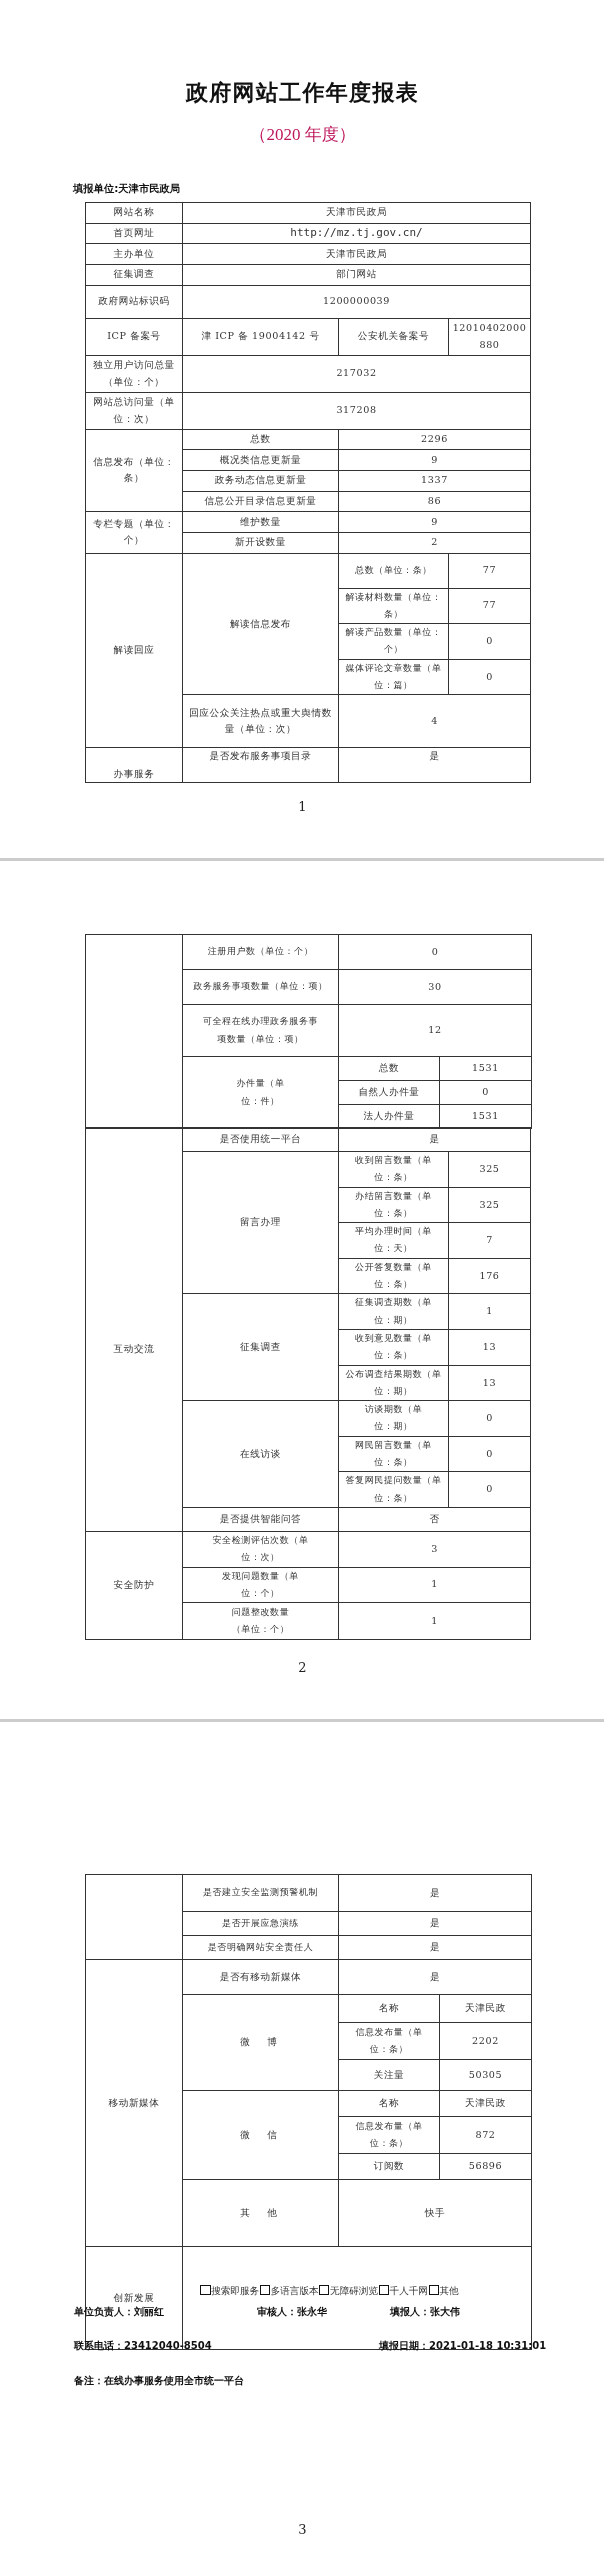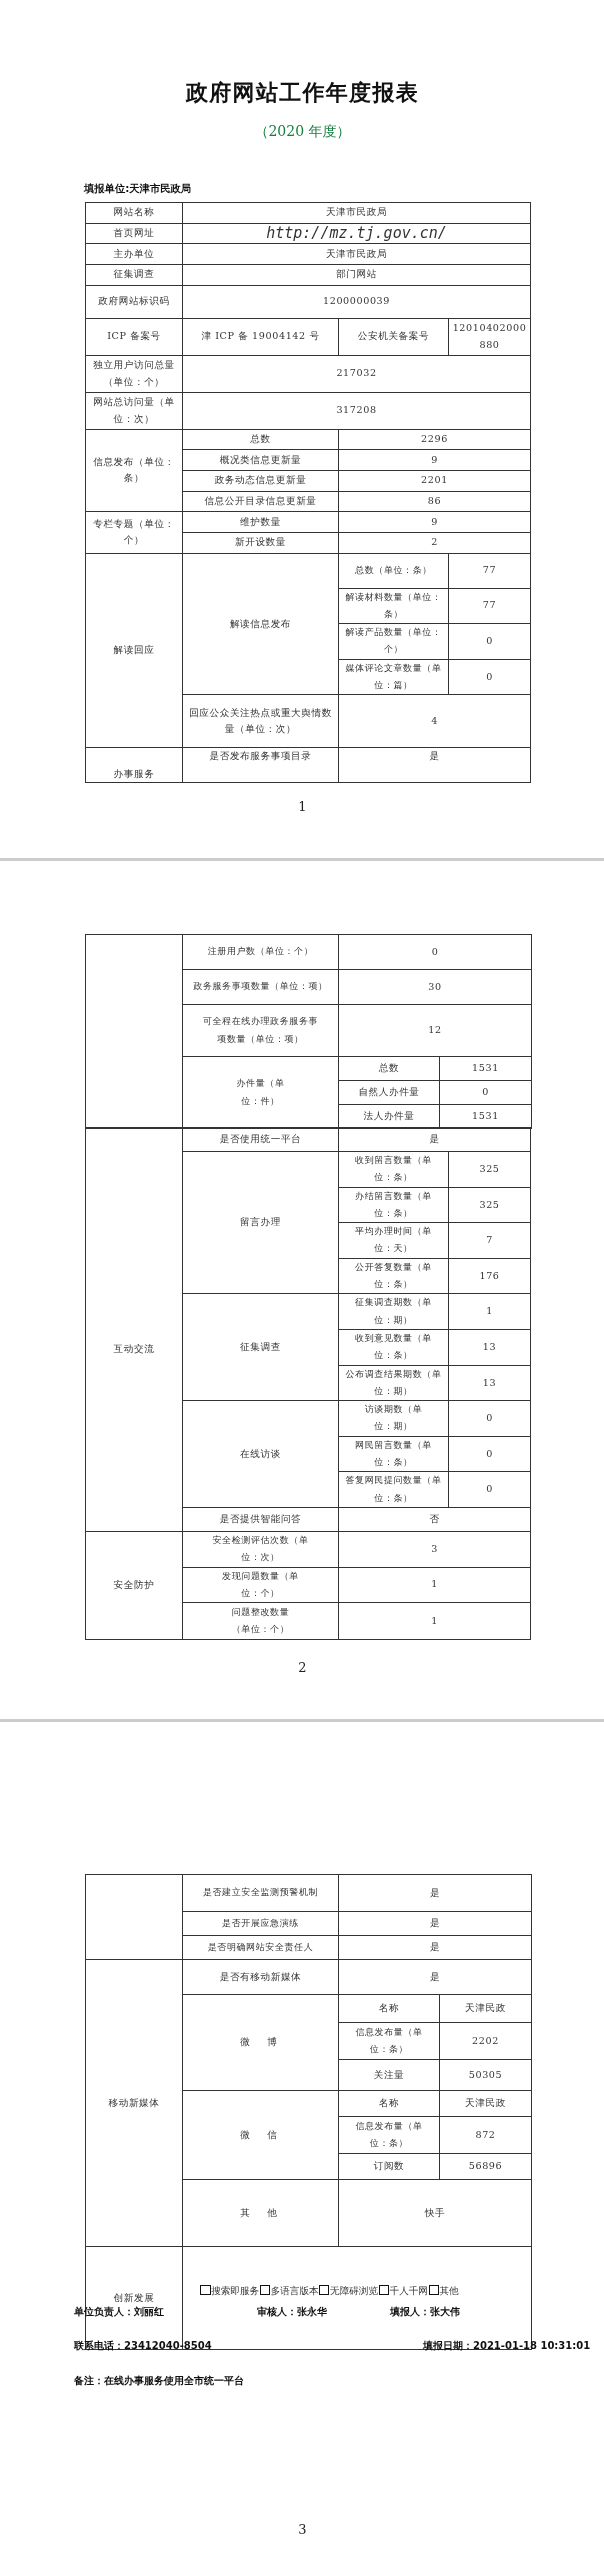--- a/index.html
+++ b/index.html
@@ -2,31 +2,31 @@
 <html style="font-size:10.3px"><head>
 <meta charset="utf-8">
 <style>
   html, body { margin:0; padding:0; background:#ffffff; }
   body { width:605px; height:2576px; position:relative; overflow:hidden;
          font-family:"DejaVu Serif","Liberation Serif",serif; color:#222; }
   .abs { position:absolute; }
   .title { left:0; width:605px; top:78px; text-align:center;
            font-family:"DejaVu Sans","Liberation Sans",sans-serif; font-weight:bold;
            font-size:22px; letter-spacing:1.3px; color:#111; }
-  .subtitle { left:0; width:605px; top:123px; text-align:center; font-size:14px; color:#15803d; }
-  .unit { left:84px; top:182px; font-size:10.3px; font-weight:bold; color:#111;
+  .subtitle { left:0; width:605px; top:123px; text-align:center; font-size:17px; color:#be185d;font-family:Liberation Serif, serif; }
+  .unit { left:73px; top:182px; font-size:10.3px; font-weight:bold; color:#111;
           font-family:"DejaVu Sans","Liberation Sans",sans-serif; }
   .pagenum { left:0; width:605px; text-align:center; font-size:13px; color:#222; }
   .sep { left:0; width:605px; height:2.6px; background:#cccccc; }
   table.rep { position:absolute; left:85px; width:446px; border-collapse:collapse;
               table-layout:fixed; font-size:9.6px; color:#333; }
   table.rep td { border:0.8px solid #333; text-align:center; vertical-align:middle;
                  padding:0 1.3px; line-height:16.7px; letter-spacing:0.6px; }
   .sm { font-size:9px; line-height:17.3px !important; }
-  .mono { font-family:"DejaVu Sans Mono","Liberation Mono",monospace; font-size:15px; letter-spacing:0 !important;font-style:italic; }
+  .mono { font-family:"DejaVu Sans Mono","Liberation Mono",monospace; font-size:11px; letter-spacing:0 !important; }
   .cb { display:inline-block; width:8.3px; height:8.3px; border:1.6px solid #111; vertical-align:-1.3px; margin:0 0.6px; }
   .footer { font-family:"DejaVu Sans","Liberation Sans",sans-serif; font-weight:bold; font-size:10px; color:#111; }
 </style>
 </head>
 <body>
 
 <div class="abs title">政府网站工作年度报表</div>
 <div class="abs subtitle">（2020 年度）</div>
 <div class="abs unit">填报单位:天津市民政局</div>
 
@@ -77,21 +77,21 @@
     <td rowspan="4">信息发布（单位：条）</td>
     <td>总数</td>
     <td colspan="2">2296</td>
   </tr>
   <tr style="height:21px">
     <td>概况类信息更新量</td>
     <td colspan="2">9</td>
   </tr>
   <tr style="height:20.5px">
     <td>政务动态信息更新量</td>
-    <td colspan="2">2201</td>
+    <td colspan="2">1337</td>
   </tr>
   <tr style="height:20.5px">
     <td>信息公开目录信息更新量</td>
     <td colspan="2">86</td>
   </tr>
 
   <tr style="height:21px">
     <td rowspan="2">专栏专题（单位：个）</td>
     <td>维护数量</td>
     <td colspan="2">9</td>
@@ -316,17 +316,17 @@
       <span class="cb"></span><span>搜索即服务</span><span class="cb"></span><span>多语言版本</span><span class="cb"></span><span>无障碍浏览</span><span class="cb"></span><span>千人千网</span><span class="cb"></span><span>其他</span>
     </td>
   </tr>
 </tbody>
   </table>
 
 <div class="abs footer" style="left:74px; top:2305px;">单位负责人：刘丽红</div>
 <div class="abs footer" style="left:257px; top:2305px;">审核人：张永华</div>
 <div class="abs footer" style="left:390px; top:2305px;">填报人：张大伟</div>
 <div class="abs footer" style="left:74px; top:2339px;">联系电话：23412040-8504</div>
-<div class="abs footer" style="left:379px; top:2339px;margin-left:44px;">填报日期：2021-01-18 10:31:01</div>
+<div class="abs footer" style="left:379px; top:2339px;">填报日期：2021-01-18 10:31:01</div>
 <div class="abs footer" style="left:74px; top:2374px;">备注：在线办事服务使用全市统一平台</div>
 
 <div class="abs pagenum" style="top:2522px;">3</div>
 
 
 </body></html>

